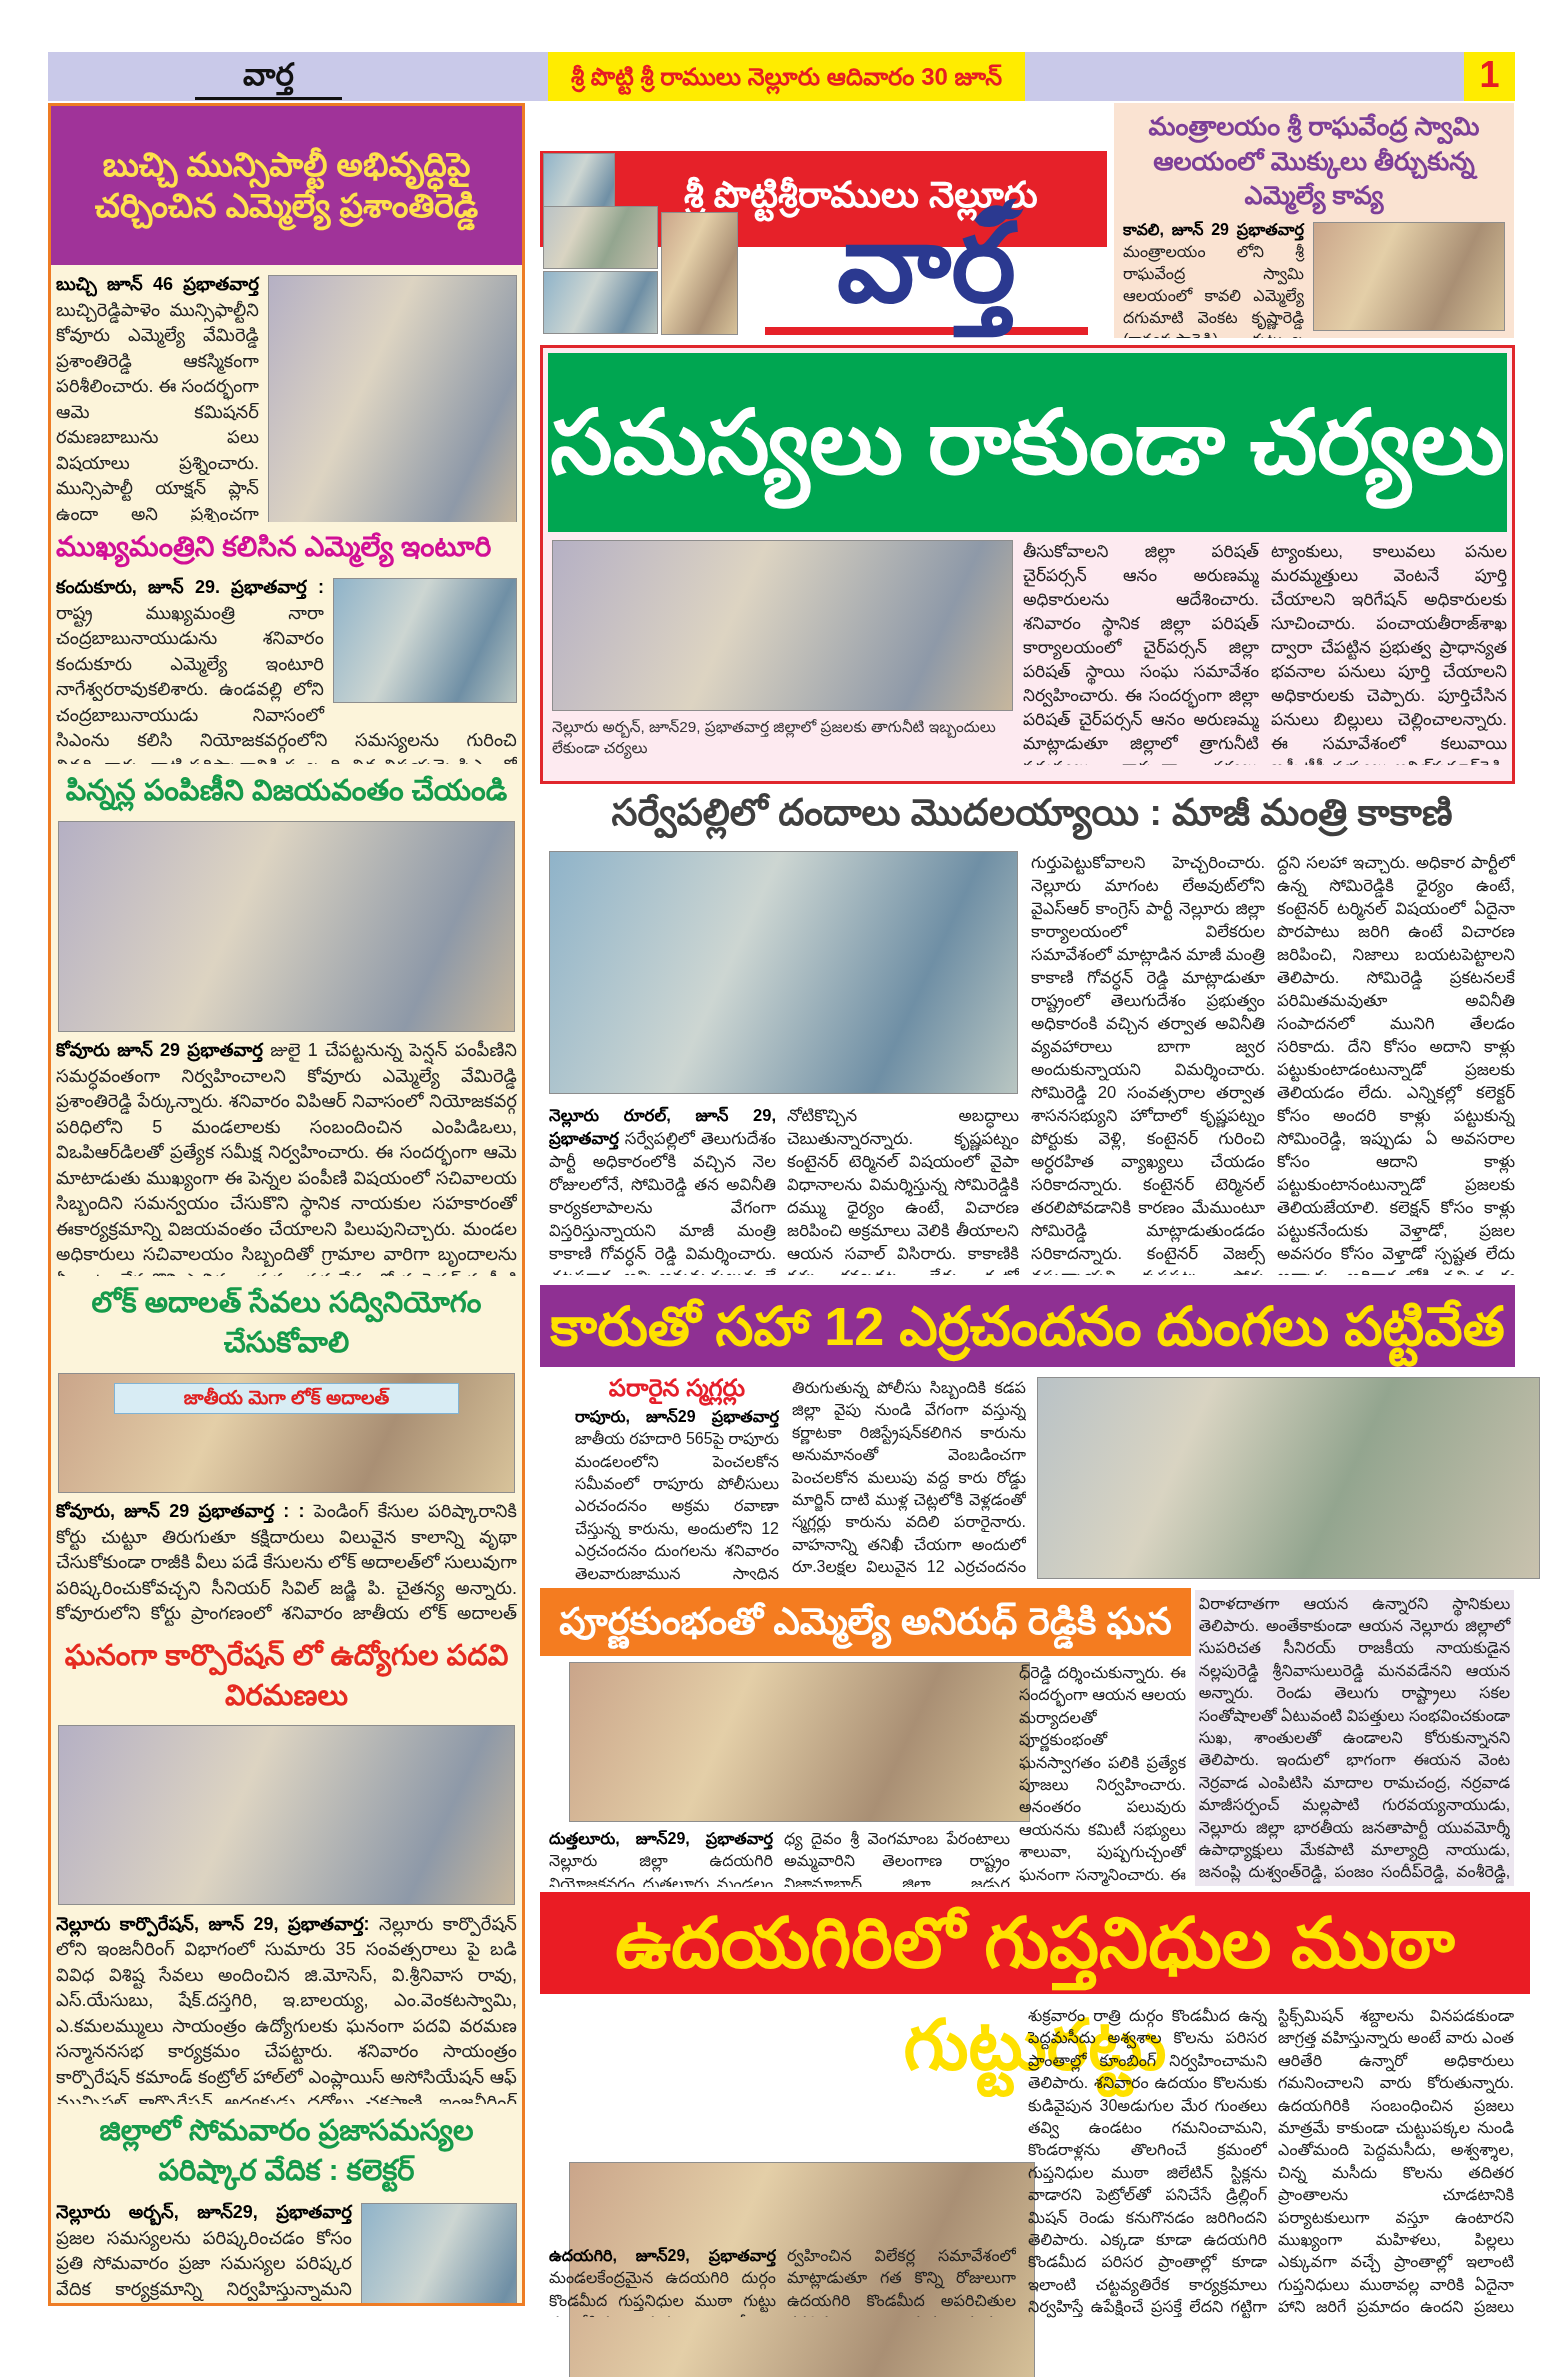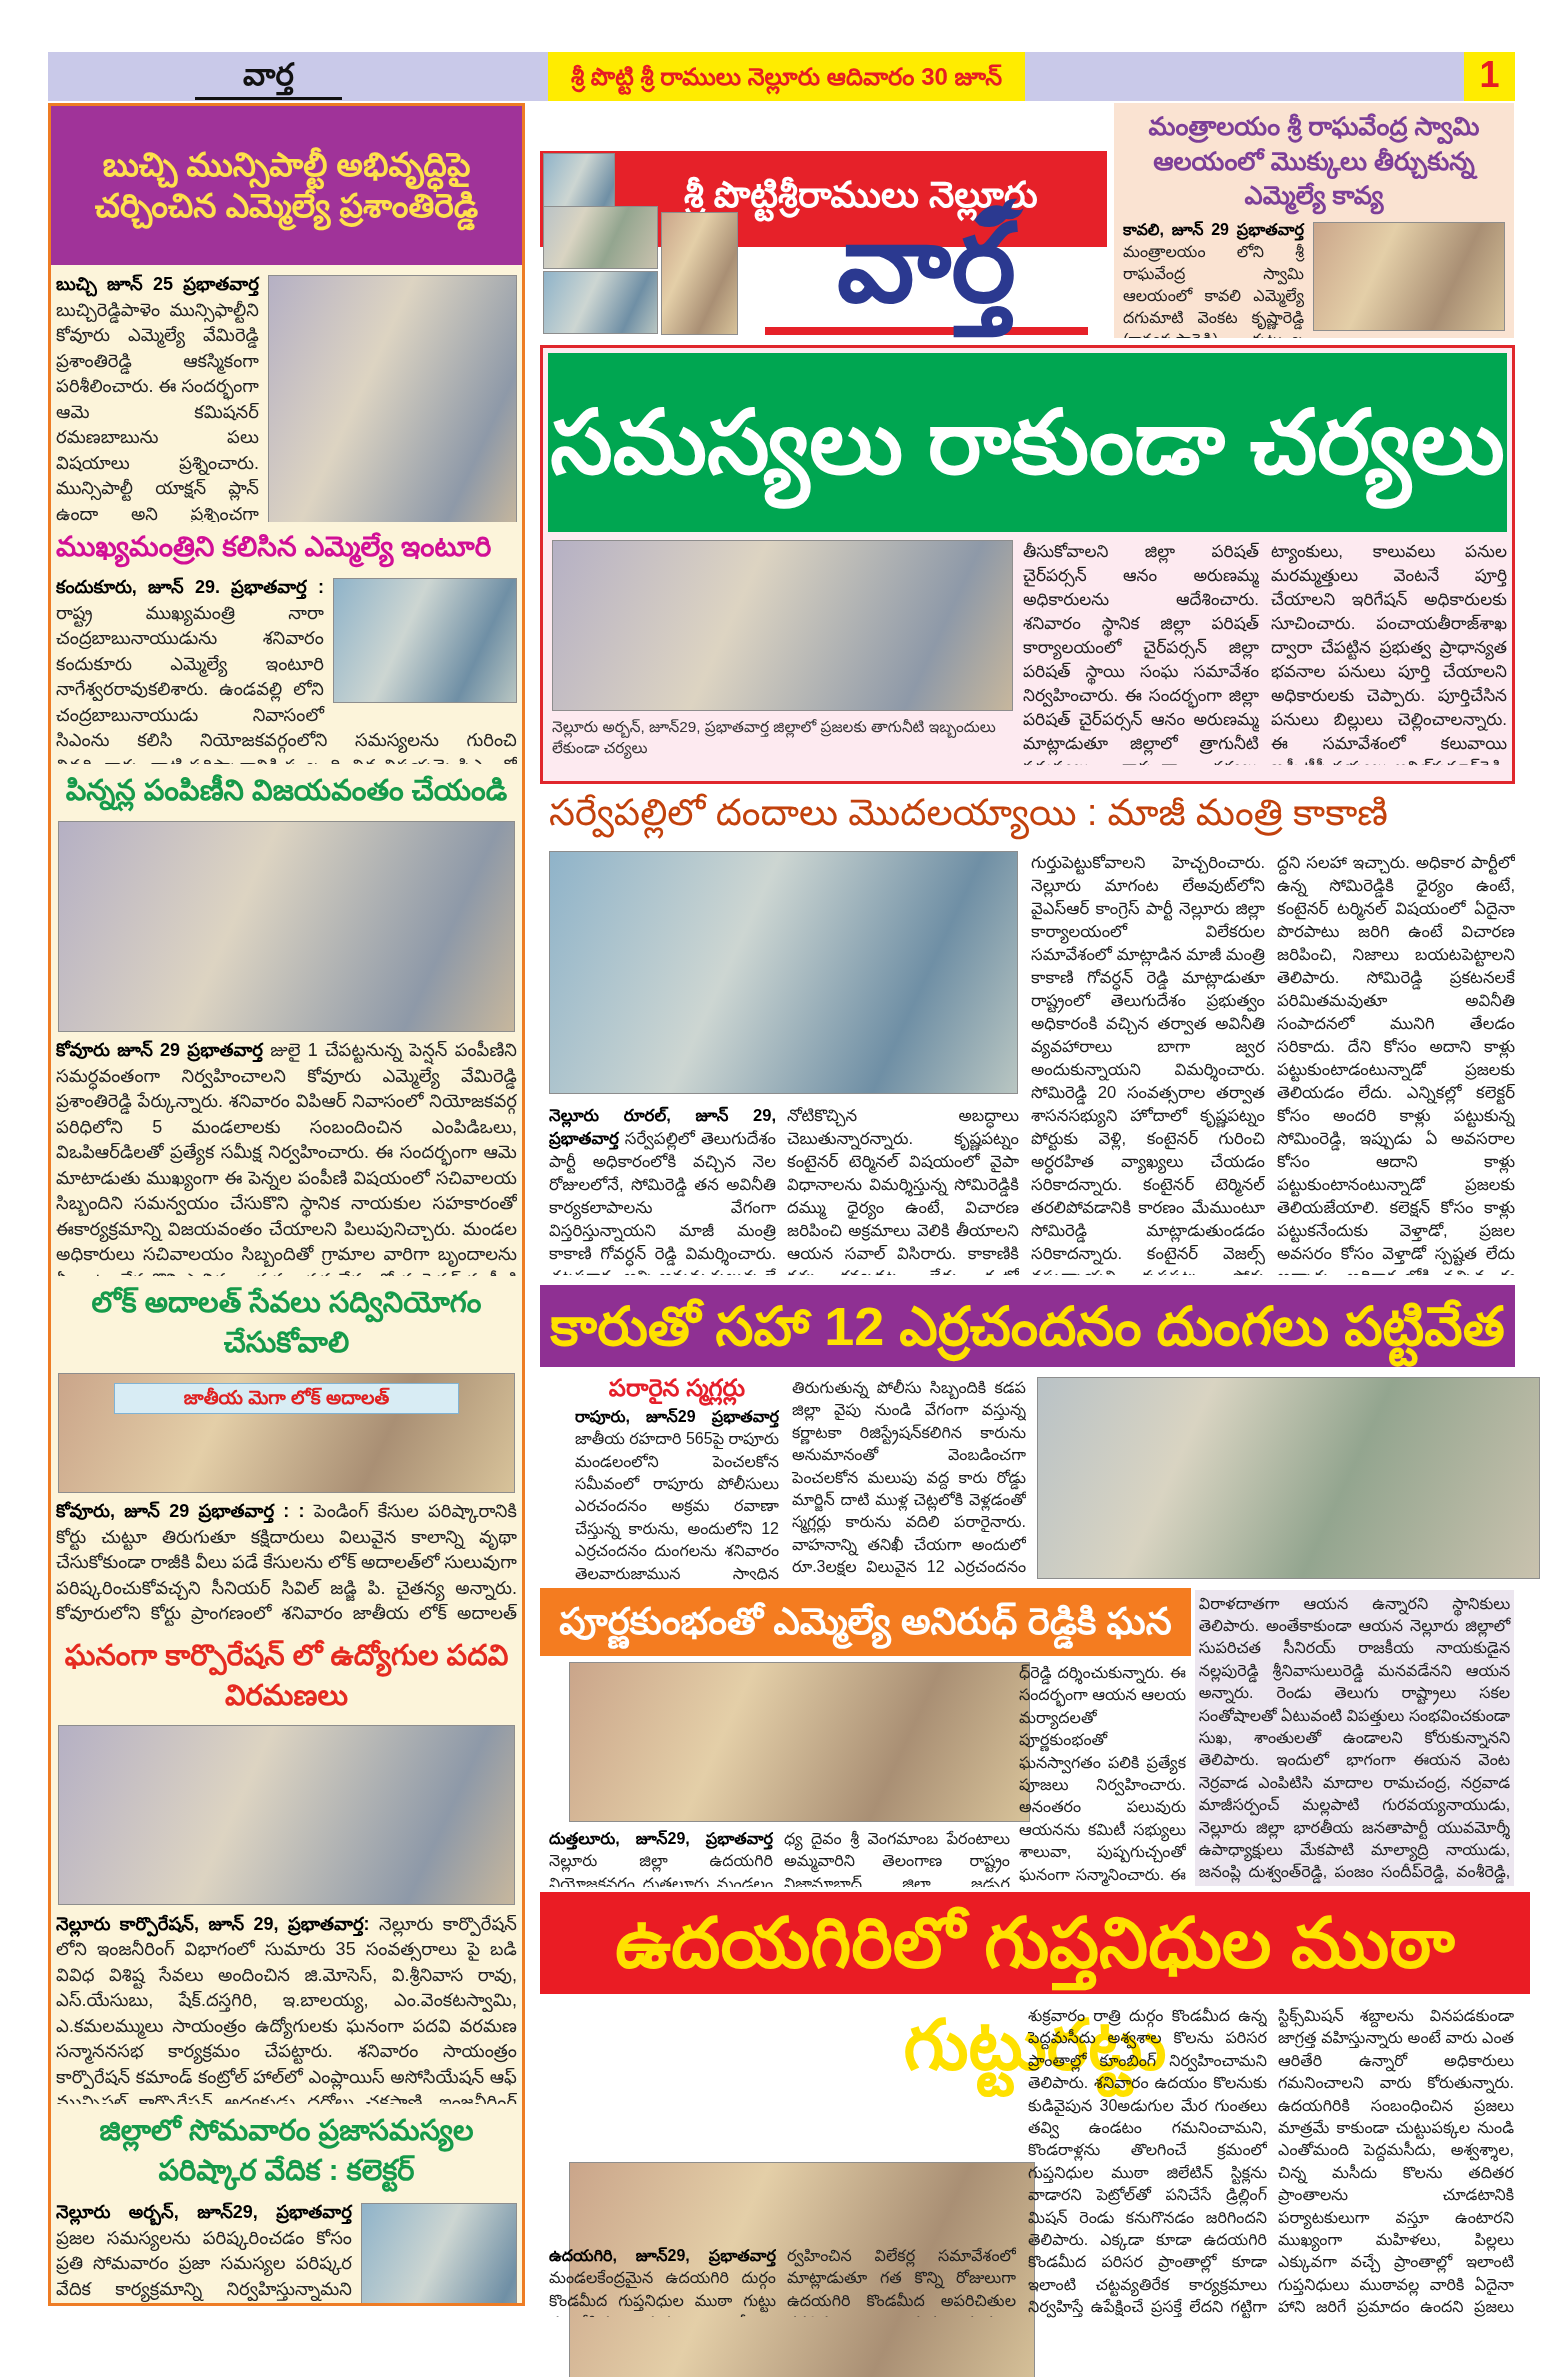--- a/index.html
+++ b/index.html
@@ -69,21 +69,21 @@
   .main-banner{margin:5.1px;background:#00a651;color:#ffffff;font-weight:bold;font-size:89px;
                text-align:center;line-height:179px;height:179px;}
   .main-content{position:relative;height:236px;}
   .main-photo{position:absolute;left:9px;top:2.6px;width:461px;height:171px;}
   .main-caption{position:absolute;left:9px;top:180px;width:461px;font-size:15.3px;line-height:20.4px;color:#333;}
   .main-col{position:absolute;top:2.6px;width:236px;height:225px;font-size:17px;line-height:24px;
             text-align:justify;overflow:hidden;}
 
   
   .sarv{left:549px;top:792px;width:966px;height:484px;}
-  .sarv-head{color:#c2410c;font-weight:normal;font-size:37px;height:51px;}
+  .sarv-head{color:#404040;font-weight:bold;font-size:37px;text-align:center;height:51px;}
   .sarv-photo{position:absolute;left:0;top:59px;width:469px;height:243px;}
   .scol{position:absolute;font-size:16.6px;line-height:23px;text-align:justify;overflow:hidden;}
 
   
   .carbanner{left:540px;top:1285px;width:975px;height:82px;background:#8f3093;color:#ffe100;
              font-weight:bold;font-size:54px;text-align:center;line-height:82px;}
   .car{left:575px;top:1377px;width:966px;height:203px;}
   .car-sub{color:#e5202b;font-weight:bold;font-size:24px;text-align:center;margin-bottom:6.4px;}
   .ccol{position:absolute;font-size:16px;line-height:22.4px;text-align:justify;overflow:hidden;}
   .car-photo{position:absolute;left:462px;top:0;width:503px;height:202px;}
@@ -110,21 +110,21 @@
     <div class="abs hdr-logo">వార్త</div>
     <div class="abs hdr-date">శ్రీ పొట్టి శ్రీ రాములు నెల్లూరు ఆదివారం 30 జూన్ 2024</div>
     <div class="abs hdr-page">1</div>
   </div>
 
   <div class="abs leftcol">
     <div class="banner-a1">బుచ్చి మున్సిపాల్టీ అభివృద్ధిపై చర్చించిన ఎమ్మెల్యే ప్రశాంతిరెడ్డి</div>
     <div class="inner">
       <div class="body-t a1body">
         <span class="ph ph-room fl-r" style="width:249px;height:255px;"></span>
-        <b class="dl">బుచ్చి జూన్ 25 ప్రభాతవార్త</b>
+        <b class="dl">బుచ్చి జూన్ 46 ప్రభాతవార్త</b>
         <span>బుచ్చిరెడ్డిపాళెం మున్సిఫాల్టీని కోవూరు ఎమ్మెల్యే వేమిరెడ్డి ప్రశాంతిరెడ్డి ఆకస్మికంగా పరిశీలించారు. ఈ సందర్భంగా ఆమె కమిషనర్ రమణబాబును పలు విషయాలు ప్రశ్నించారు. మున్సిపాల్టీ యాక్షన్ ప్లాన్ ఉందా అని ప్రశ్నించగా కమిషనర్ లేదు మేడమ్ నేను వచ్చి మూడు నెలలు మాత్రమే ఎలక్షన్ సమయంలో మమ్మల్ని ఇక్కడకు బదలీ చేశారు. మీ ఆదేశాను సారం వెంటనే యాక్షన్ ప్లాన్ రెడీచేస్తామని చెప్పారు. నుడా పరిధిలో ఏఏ పనులు జరిగాయని ఆమె ప్రశ్నించగా ఆపనుల విషయం నాకు తెలియదు. నేను రాకముందు ఆపనులు జరిగాయాని ఆమె చెప్పారు. నుడా పనుల లో జరిగిన కాలువల నిర్మాణంలో ఏమైనా మార్పులు చేర్పులు వుంటే వాటిని సరిచేయాలని ఆమె సూచించారు. ఖాజనగర్ ప్రాంతంలో పందుల బెడద ఎక్కువగా ఉందని నాయకులు చెప్పగానే వెంటనే స్పందించిన ఎమ్మెల్యే పందుల సమస్య వెంటనే పరిష్కరించాలని సూచించారు. బస్టాండ్ సెంటర్‌లో మహిళలకు టాయిలేట్‌కి వెళ్లాలంటే చాలా ఇబ్బందిగా ఉందని చెప్పగా దానిని కూడా వరిష్కరించాలని ఆమె సూచించారు. అనంతరం రికార్డులు పరిశీలించారు. ఆమె వెంట మండల పార్టీ అద్యక్షులు ఎంవి శేషయ్య, బత్తల హరికృష్ణా, వింజం రామానాయుడు. మైనార్టీ నాయకులు బచ్చాభాయి, చేనేత సొసైటీ మాజీ అద్యక్షులు తాళ్ల నరసింహస్వామి, బండ్ల కొండయ్య, నాయకులు, కార్యకర్తలు, మున్సిఫల్ సిబ్బంది తదితరులున్నారు.</span>
       </div>
 
       <div class="h-mag">ముఖ్యమంత్రిని కలిసిన ఎమ్మెల్యే ఇంటూరి</div>
       <div class="body-t a2body">
         <span class="ph ph-cool fl-r" style="width:184px;height:125px;"></span>
         <b class="dl">కందుకూరు, జూన్ 29. ప్రభాతవార్త :</b>
         <span>రాష్ట్ర ముఖ్యమంత్రి నారా చంద్రబాబునాయుడును శనివారం కందుకూరు ఎమ్మెల్యే ఇంటూరి నాగేశ్వరరావుకలిశారు. ఉండవల్లి లోని చంద్రబాబునాయుడు నివాసంలో సిఎంను కలిసి నియోజకవర్గంలోని సమస్యలను గురించి వివరించారు. వాటి పరిష్కారానికి సంబందించిన విషయమై సిఎం తో చర్చించారు.</span>
       </div>
 

